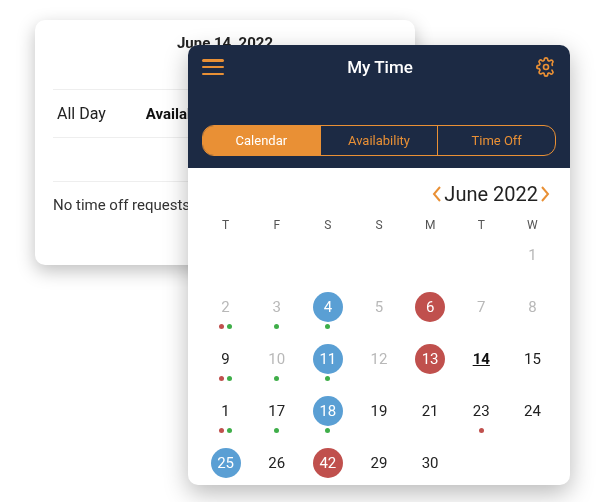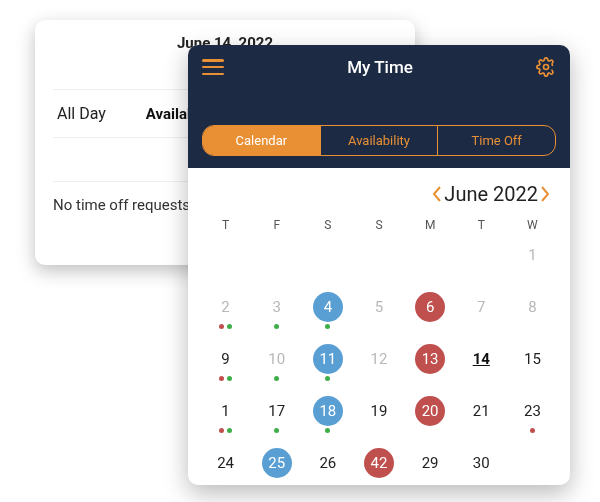--- a/index.html
+++ b/index.html
@@ -355,24 +355,20 @@
         <div class="daynum blue">18</div>
         <div class="dots">
           <span class="dot g"></span>
         </div>
       </div>
       <div class="cell">
         <div class="daynum">19</div>
         <div class="dots"></div>
       </div>
       <div class="cell">
-        <div class="daynum red">20</div>
-        <div class="dots"></div>
-      </div>
-      <div class="cell">
         <div class="daynum">21</div>
         <div class="dots"></div>
       </div>
       <div class="cell">
         <div class="daynum">23</div>
         <div class="dots">
           <span class="dot r"></span>
         </div>
       </div>
       <div class="cell">

